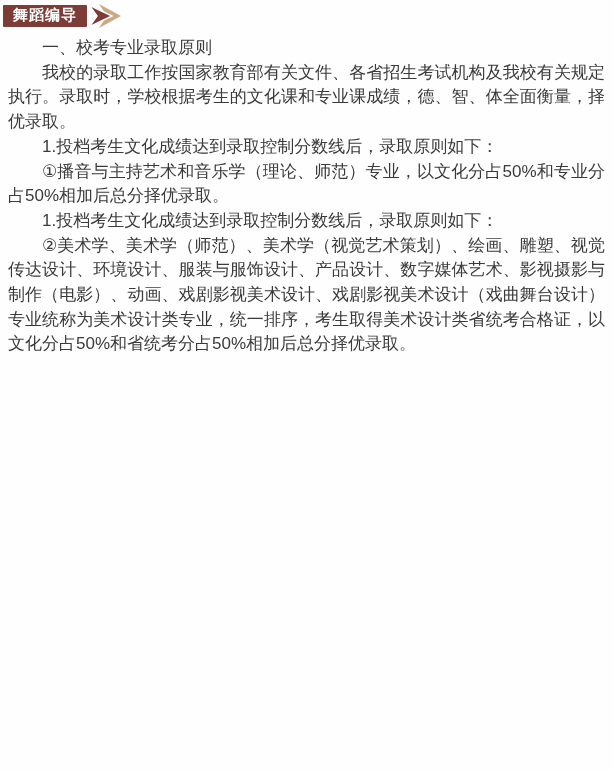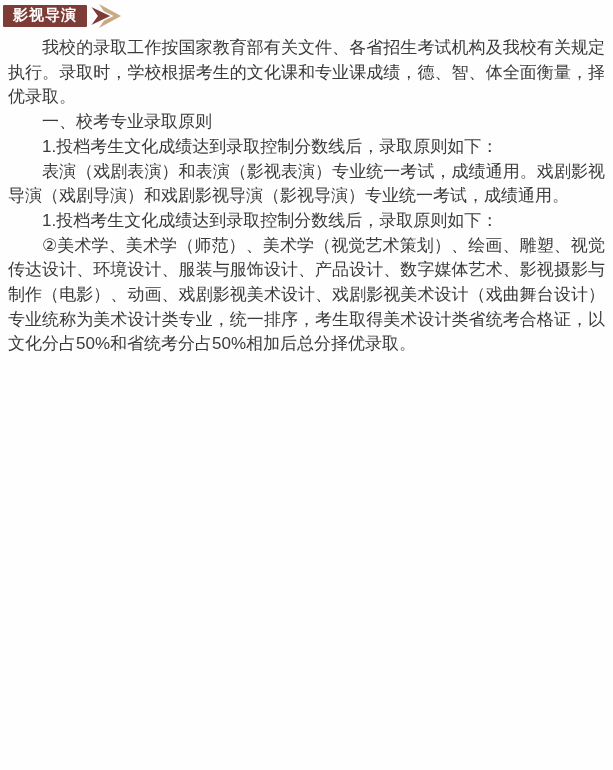--- a/index.html
+++ b/index.html
@@ -50,29 +50,29 @@
     margin: 0;
     text-indent: 2em;
   }
 </style>
 </head>
 <body>
 
 <div class="page">
   <div class="badge-row">
     <div class="badge">
-      <span>影视导演</span>
+      <span>舞蹈编导</span>
     </div>
     <svg class="badge-arrow" width="36" height="24" viewBox="0 0 36 24">
       <polygon points="13,0 35,12 13,24 21,12" fill="#c9a982"></polygon>
       <polygon points="3,1 26,12 3,23 11,12" fill="#7d3c36" stroke="#fefefe" stroke-width="1.5"></polygon>
     </svg>
   </div>
 
   <div class="content" id="document-body">
+      <p>一、校考专业录取原则</p>
       <p>我校的录取工作按国家教育部有关文件、各省招生考试机构及我校有关规定执行。录取时，学校根据考生的文化课和专业课成绩，德、智、体全面衡量，择优录取。</p>
-      <p>一、校考专业录取原则</p>
       <p>1.投档考生文化成绩达到录取控制分数线后，录取原则如下：</p>
-      <p>表演（戏剧表演）和表演（影视表演）专业统一考试，成绩通用。戏剧影视导演（戏剧导演）和戏剧影视导演（影视导演）专业统一考试，成绩通用。</p>
+      <p>①播音与主持艺术和音乐学（理论、师范）专业，以文化分占50%和专业分占50%相加后总分择优录取。</p>
       <p>1.投档考生文化成绩达到录取控制分数线后，录取原则如下：</p>
       <p>②美术学、美术学（师范）、美术学（视觉艺术策划）、绘画、雕塑、视觉传达设计、环境设计、服装与服饰设计、产品设计、数字媒体艺术、影视摄影与制作（电影）、动画、戏剧影视美术设计、戏剧影视美术设计（戏曲舞台设计）专业统称为美术设计类专业，统一排序，考生取得美术设计类省统考合格证，以文化分占50%和省统考分占50%相加后总分择优录取。</p>
     </div>
 </div>
 
 </body></html>

